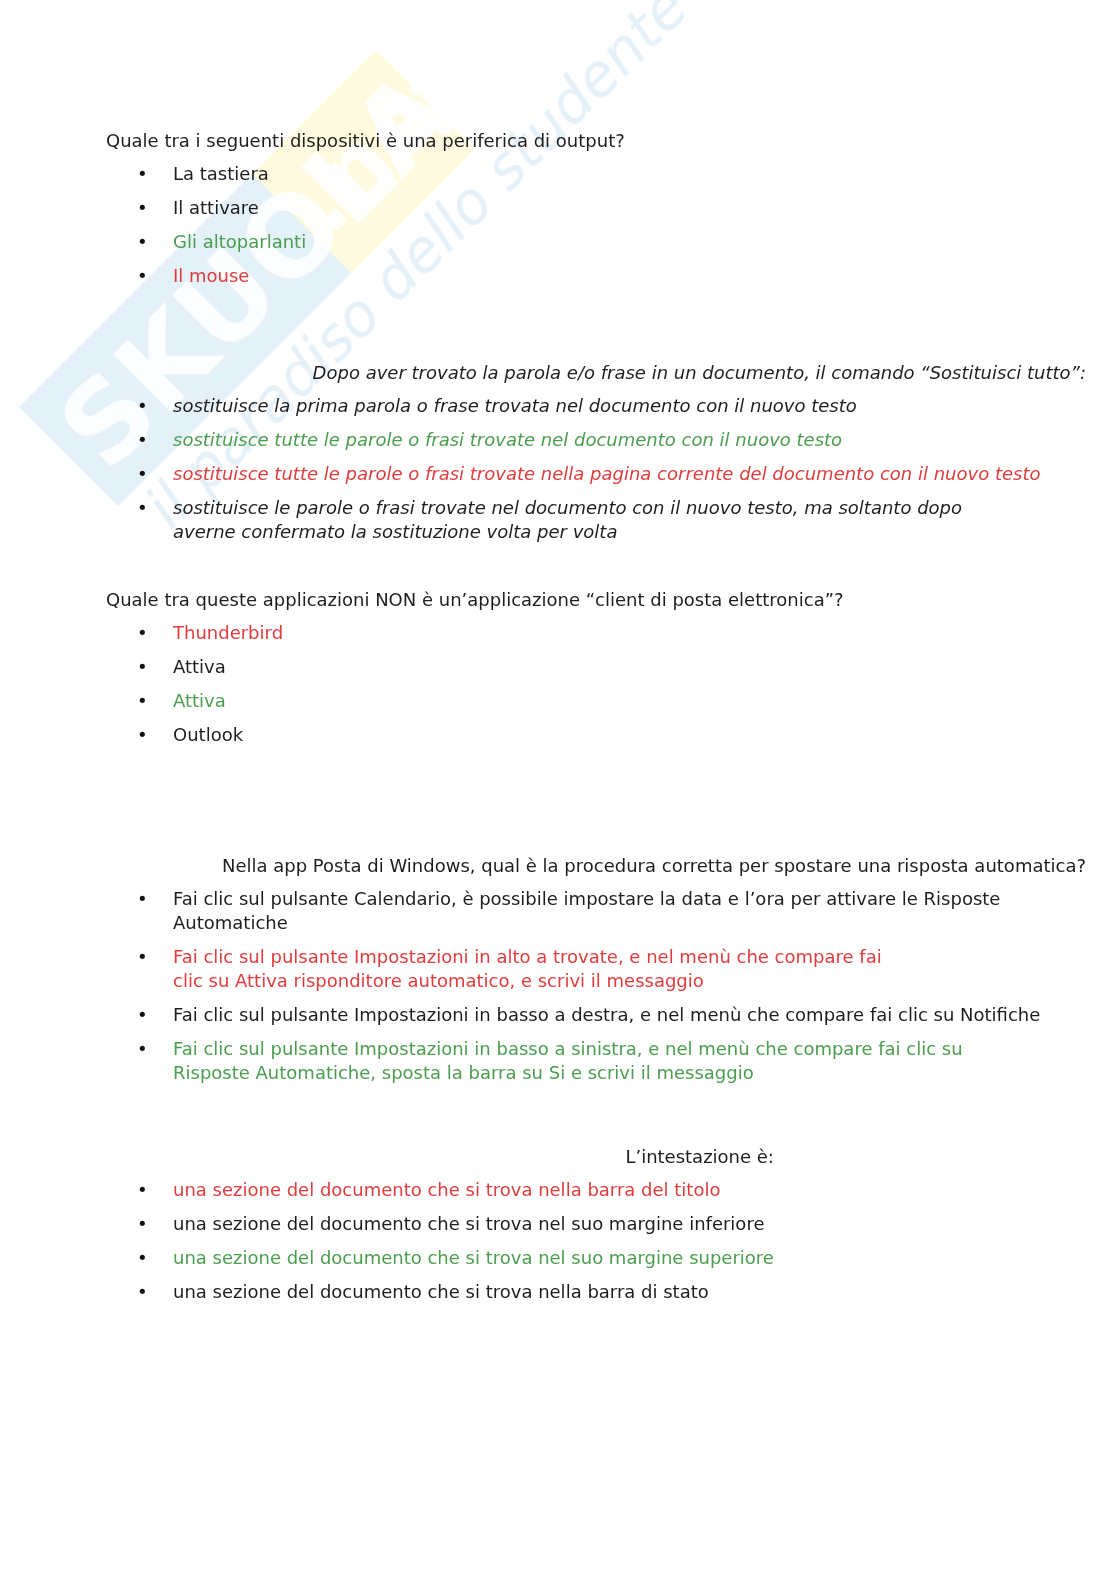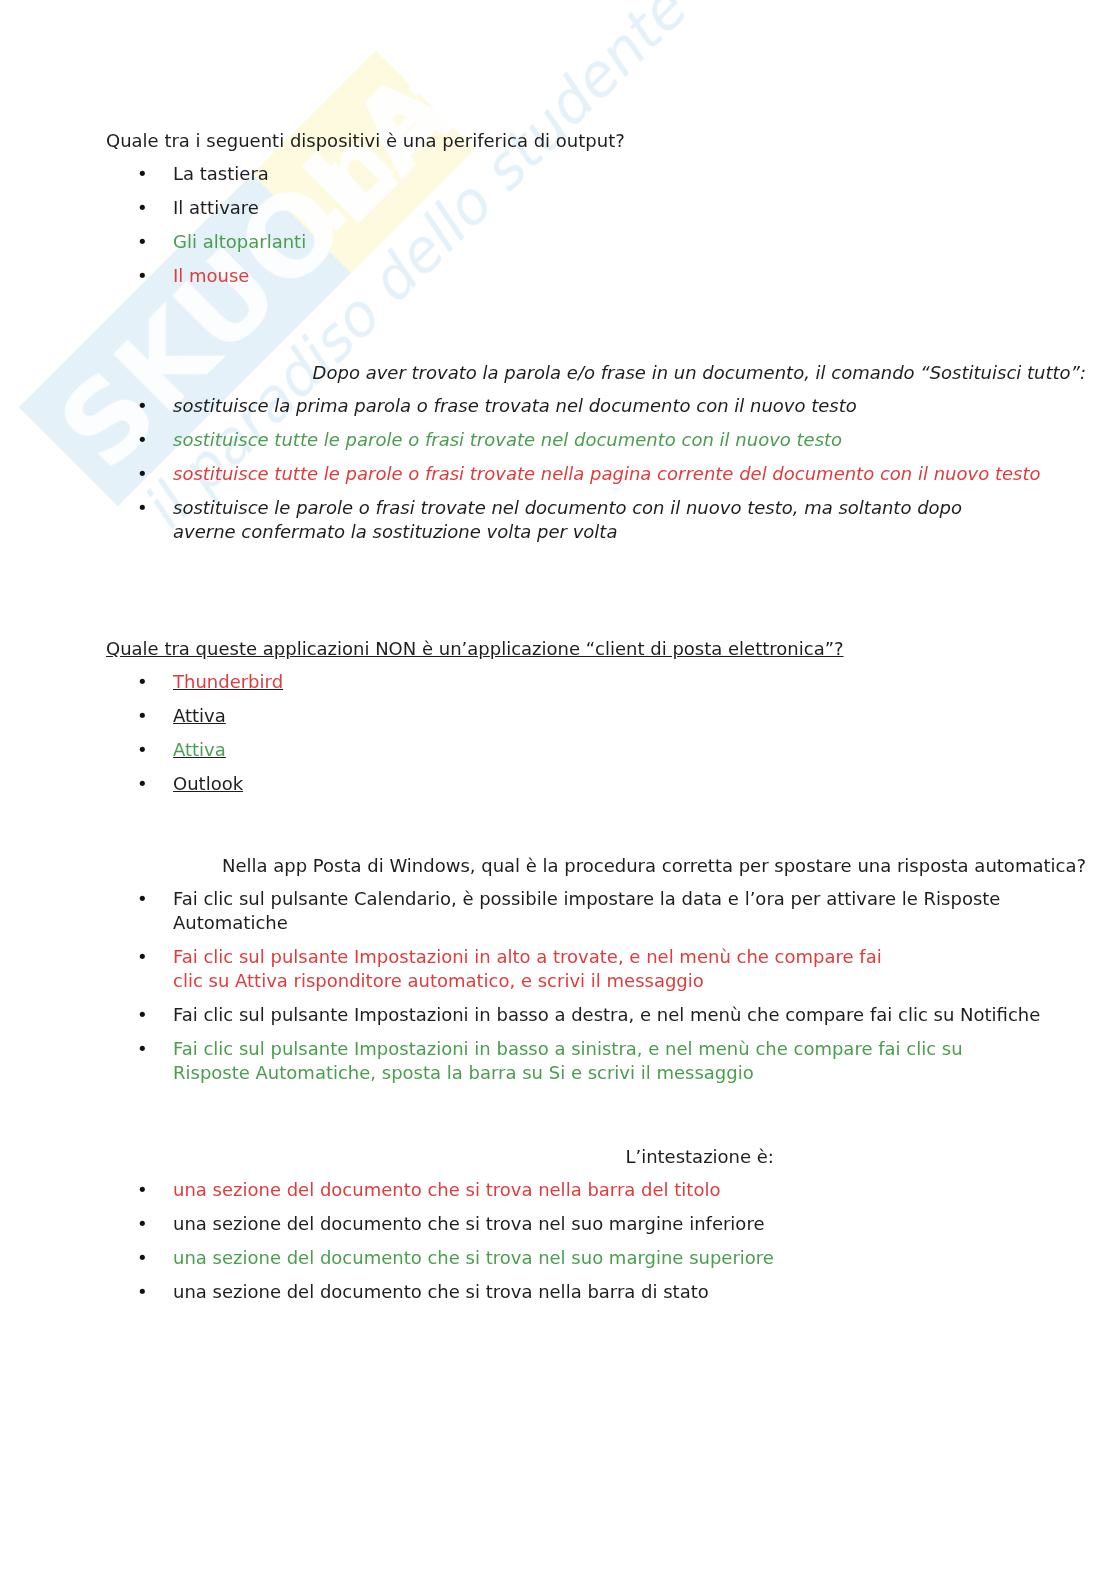--- a/index.html
+++ b/index.html
@@ -45,21 +45,21 @@
   <div class="q" style="top:361px; width:980px;font-style:italic;">
     <p class="q-text">Dopo aver trovato la parola e/o frase in un documento, il comando “Sostituisci tutto”:</p>
     <ul class="opts">
       <li class="opt c-black"><span class="bullet">•</span><span>sostituisce la prima parola o frase trovata nel documento con il nuovo testo</span></li>
       <li class="opt c-green"><span class="bullet">•</span><span>sostituisce tutte le parole o frasi trovate nel documento con il nuovo testo</span></li>
       <li class="opt c-red" style="white-space:nowrap;"><span class="bullet">•</span><span>sostituisce tutte le parole o frasi trovate nella pagina corrente del documento con il nuovo testo</span></li>
       <li class="opt c-black" style="width:800px;"><span class="bullet">•</span><span>sostituisce le parole o frasi trovate nel documento con il nuovo testo, ma soltanto dopo averne confermato la sostituzione volta per volta</span></li>
     </ul>
   </div>
 
-  <div class="q" style="top:637px;text-decoration:underline;">
+  <div class="q" style="top:588px;">
     <p class="q-text">Quale tra queste applicazioni NON è un’applicazione “client di posta elettronica”?</p>
     <ul class="opts">
       <li class="opt c-red"><span class="bullet">•</span><span>Thunderbird</span></li>
       <li class="opt c-black"><span class="bullet">•</span><span>Attiva</span></li>
       <li class="opt c-green"><span class="bullet">•</span><span>Attiva</span></li>
       <li class="opt c-black"><span class="bullet">•</span><span>Outlook</span></li>
     </ul>
   </div>
 
   <div class="q" style="top:826px; width:980px;margin-top:28px;">

